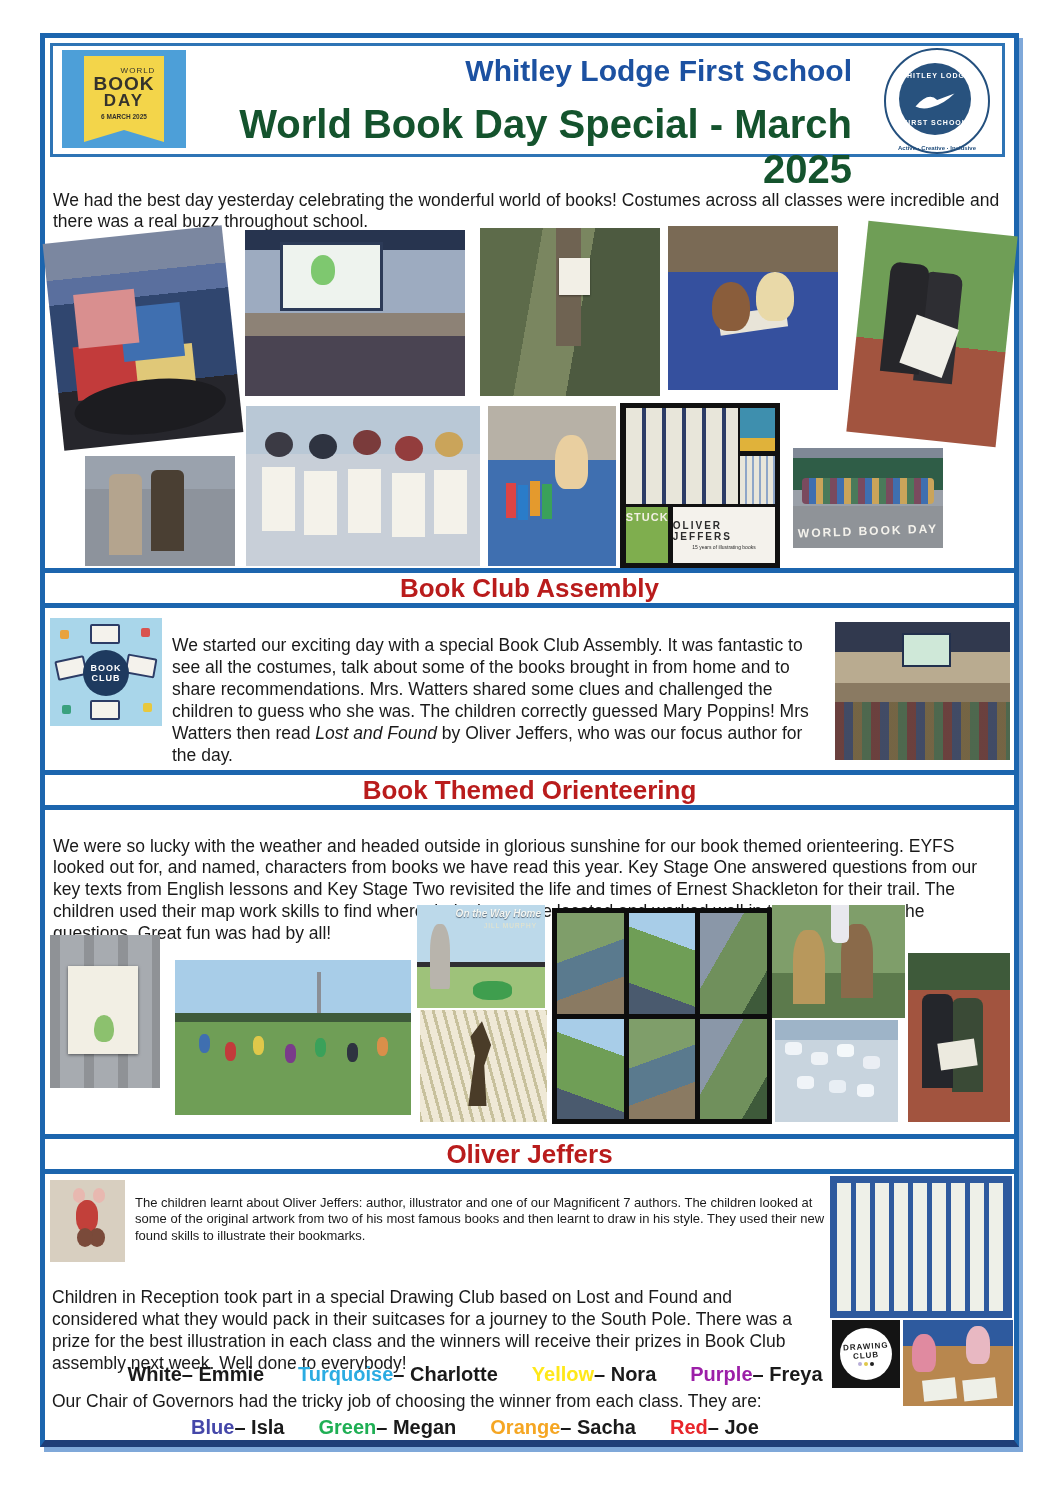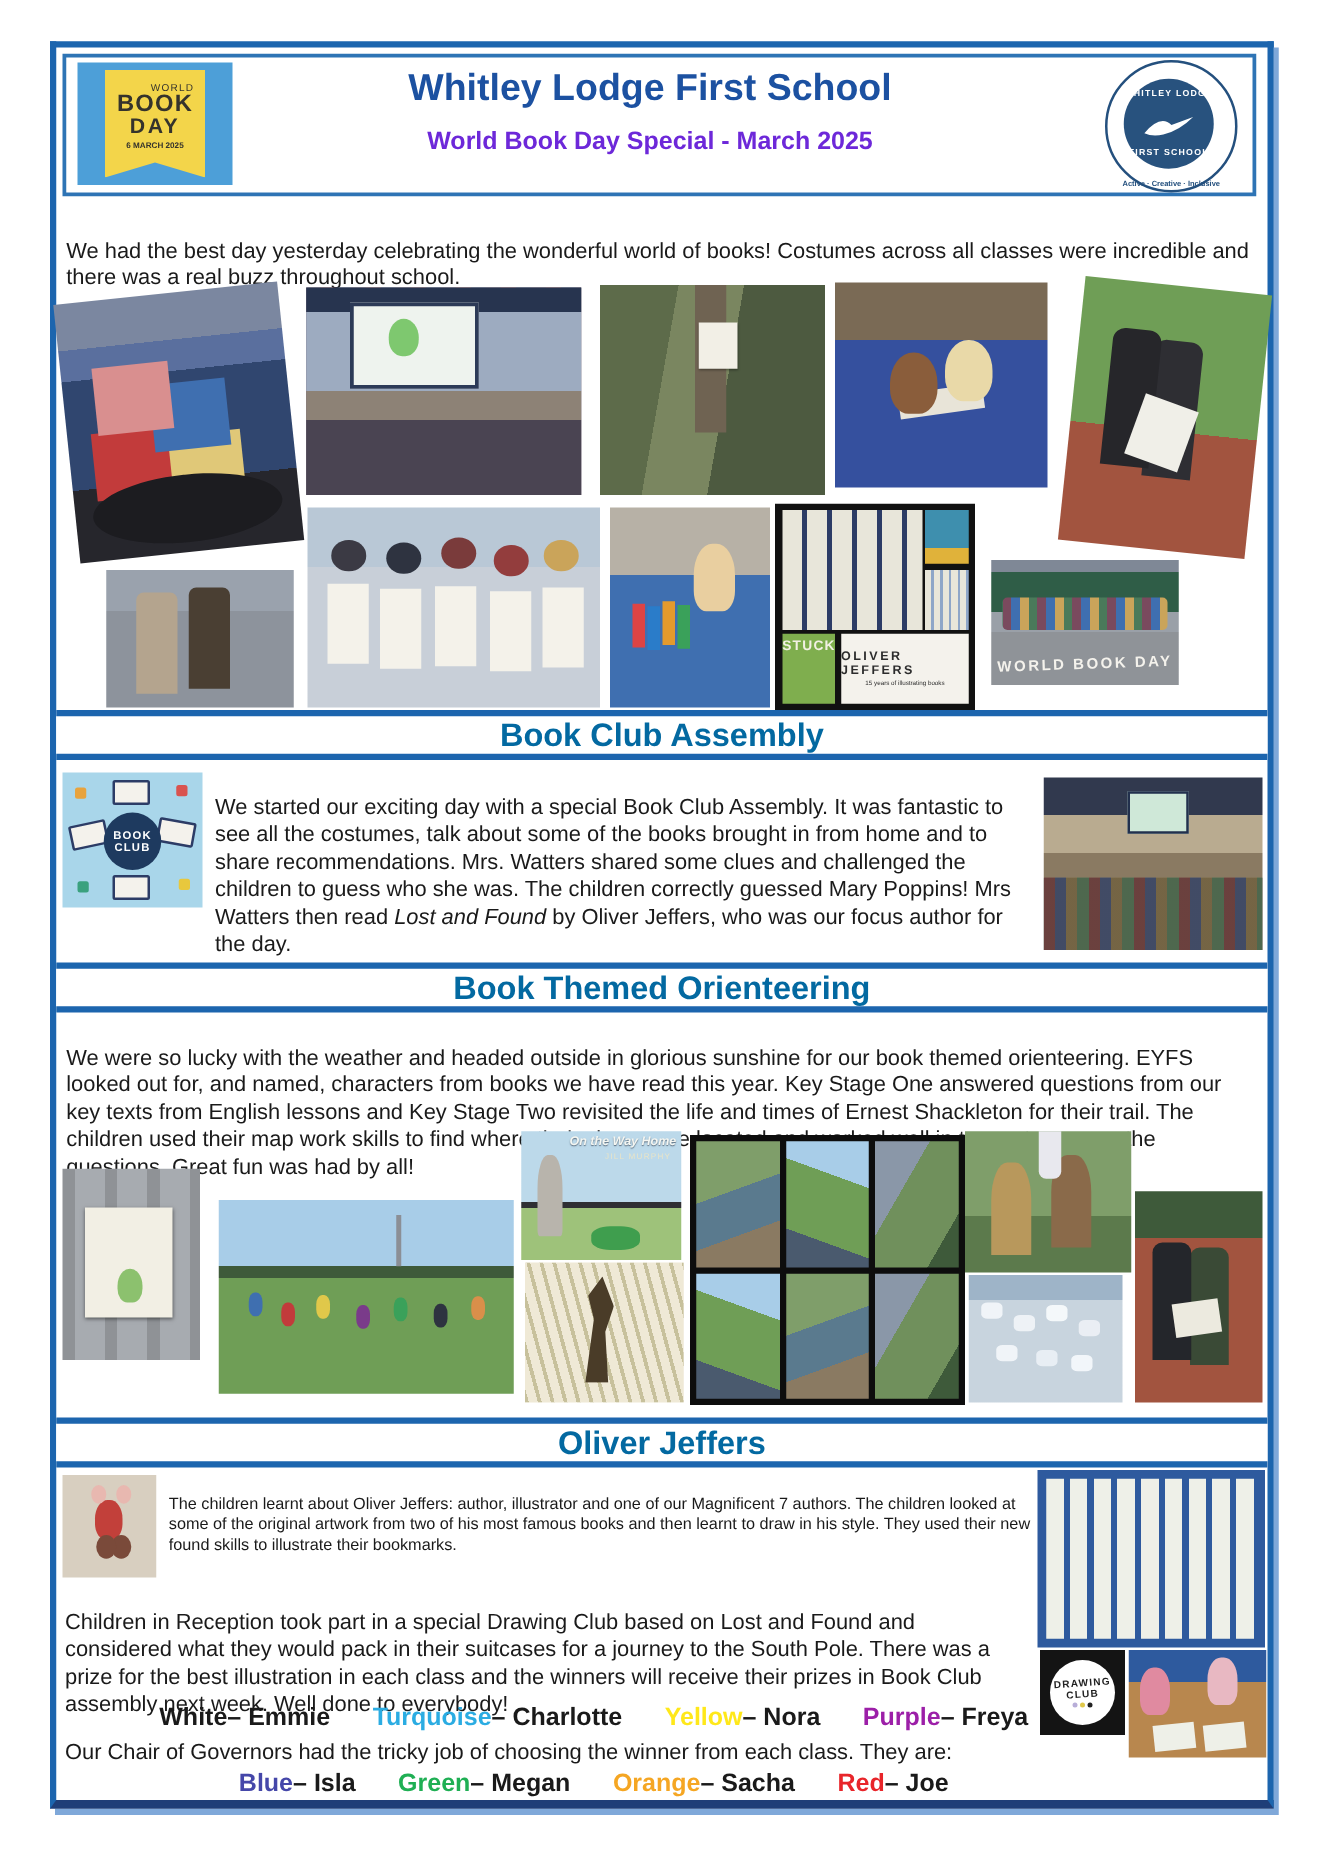--- a/index.html
+++ b/index.html
@@ -12,23 +12,23 @@
   .header-box{position:absolute;left:5px;top:5px;width:949px;height:108px;
               border:3px solid #2E74B5;background:#fff;}
   .wbd-logo{position:absolute;left:9px;top:4px;width:124px;height:98px;background:#4D9FD8;}
   .wbd-ribbon{position:absolute;left:22px;top:6px;width:80px;height:86px;background:#F3D54A;
               clip-path:polygon(0 0,100% 0,100% 100%,50% 86%,0 100%);
               display:flex;flex-direction:column;align-items:center;color:#35332C;}
   .wbd-world{font-size:8px;letter-spacing:1px;margin-top:10px;margin-left:28px;}
   .wbd-book{font-size:19px;font-weight:bold;letter-spacing:1px;line-height:18px;}
   .wbd-day{font-size:17px;font-weight:bold;letter-spacing:2px;line-height:16px;}
   .wbd-date{font-size:6.5px;font-weight:bold;margin-top:4px;}
-  .titles{position:absolute;left:135px;right:150px;top:0;height:100%;text-align:center;}
+  .titles{position:absolute;left:135px;right:150px;top:0;height:100%;text-align:right;}
   .school-name{font-size:30px;font-weight:bold;color:#1C51A1;margin-top:8px;}
-  .edition{font-size:20px;font-weight:bold;color:#6d28d9;margin-top:14px;}
+  .edition{font-size:40px;font-weight:bold;color:#14532d;margin-top:14px;}
   .school-logo{position:absolute;right:12px;top:2px;width:102px;height:102px;border-radius:50%;
                background:#fff;border:2px solid #24507E;}
   .sl-inner{position:absolute;left:13px;top:13px;width:72px;height:72px;border-radius:50%;background:#28527E;}
   .sl-top{position:absolute;top:9px;width:100%;text-align:center;font-size:7px;font-weight:bold;color:#fff;letter-spacing:1px;}
   .sl-bottom{position:absolute;bottom:9px;width:100%;text-align:center;font-size:7px;font-weight:bold;color:#fff;letter-spacing:1px;}
   .sl-bird{position:absolute;left:14px;top:24px;width:44px;height:26px;}
   .sl-motto{position:absolute;bottom:1px;width:100%;text-align:center;font-size:6px;color:#24507E;font-weight:bold;}
   
   .intro{position:absolute;left:8px;top:134px;width:948px;font-size:17.5px;line-height:1.25;}
   
@@ -77,21 +77,21 @@
   .p9-card .l2{font-size:5px;margin-top:2px;}
   .p10{left:748px;top:410px;width:150px;height:100px;
        background:linear-gradient(180deg,#7f8896 0 10%,#2f5d47 10% 42%,#9aa0a8 42% 58%,#8f9398 58% 100%);}
   .p10::before{content:"";position:absolute;left:6%;top:30%;width:88%;height:26%;
        background:repeating-linear-gradient(90deg,#7a4a5e 0 7px,#3f6fb0 7px 14px,#caa45a 14px 21px,#4a7a5a 21px 28px);border-radius:4px;}
   .p10-text{position:absolute;left:0;bottom:10px;width:100%;text-align:center;color:#f4f2ec;
             font-size:12px;font-weight:bold;letter-spacing:2px;transform:rotate(-2deg);}
   
   .band{position:absolute;left:0;width:100%;height:30px;background:#fff;
         border-top:5px solid #1C65AE;border-bottom:5px solid #1C65AE;
-        text-align:center;font-size:26px;font-weight:bold;color:#0369a1;line-height:30px;}
+        text-align:center;font-size:26px;font-weight:bold;color:#b91c1c;line-height:30px;}
   .band1{top:530px;} .band2{top:732px;text-align:center;} .band3{top:1096px;}
   
   .bc-clipart{position:absolute;left:5px;top:580px;width:112px;height:108px;background:#A9D6EA;}
   .bc-circle{position:absolute;left:33px;top:32px;width:46px;height:46px;border-radius:50%;background:#1E3A5F;
              display:flex;flex-direction:column;align-items:center;justify-content:center;color:#fff;}
   .bc-circle .l1,.bc-circle .l2{font-size:9px;font-weight:bold;letter-spacing:1px;line-height:10px;}
   .bc-book{position:absolute;width:26px;height:16px;background:#f4f2ec;border:2px solid #2c3c66;border-radius:2px;}
   .bc-b1{left:40px;top:6px;} .bc-b2{left:6px;top:40px;transform:rotate(-12deg);}
   .bc-b3{right:6px;top:38px;transform:rotate(10deg);} .bc-b4{left:40px;bottom:6px;}
   .bc-dot{position:absolute;width:9px;height:9px;border-radius:2px;}

